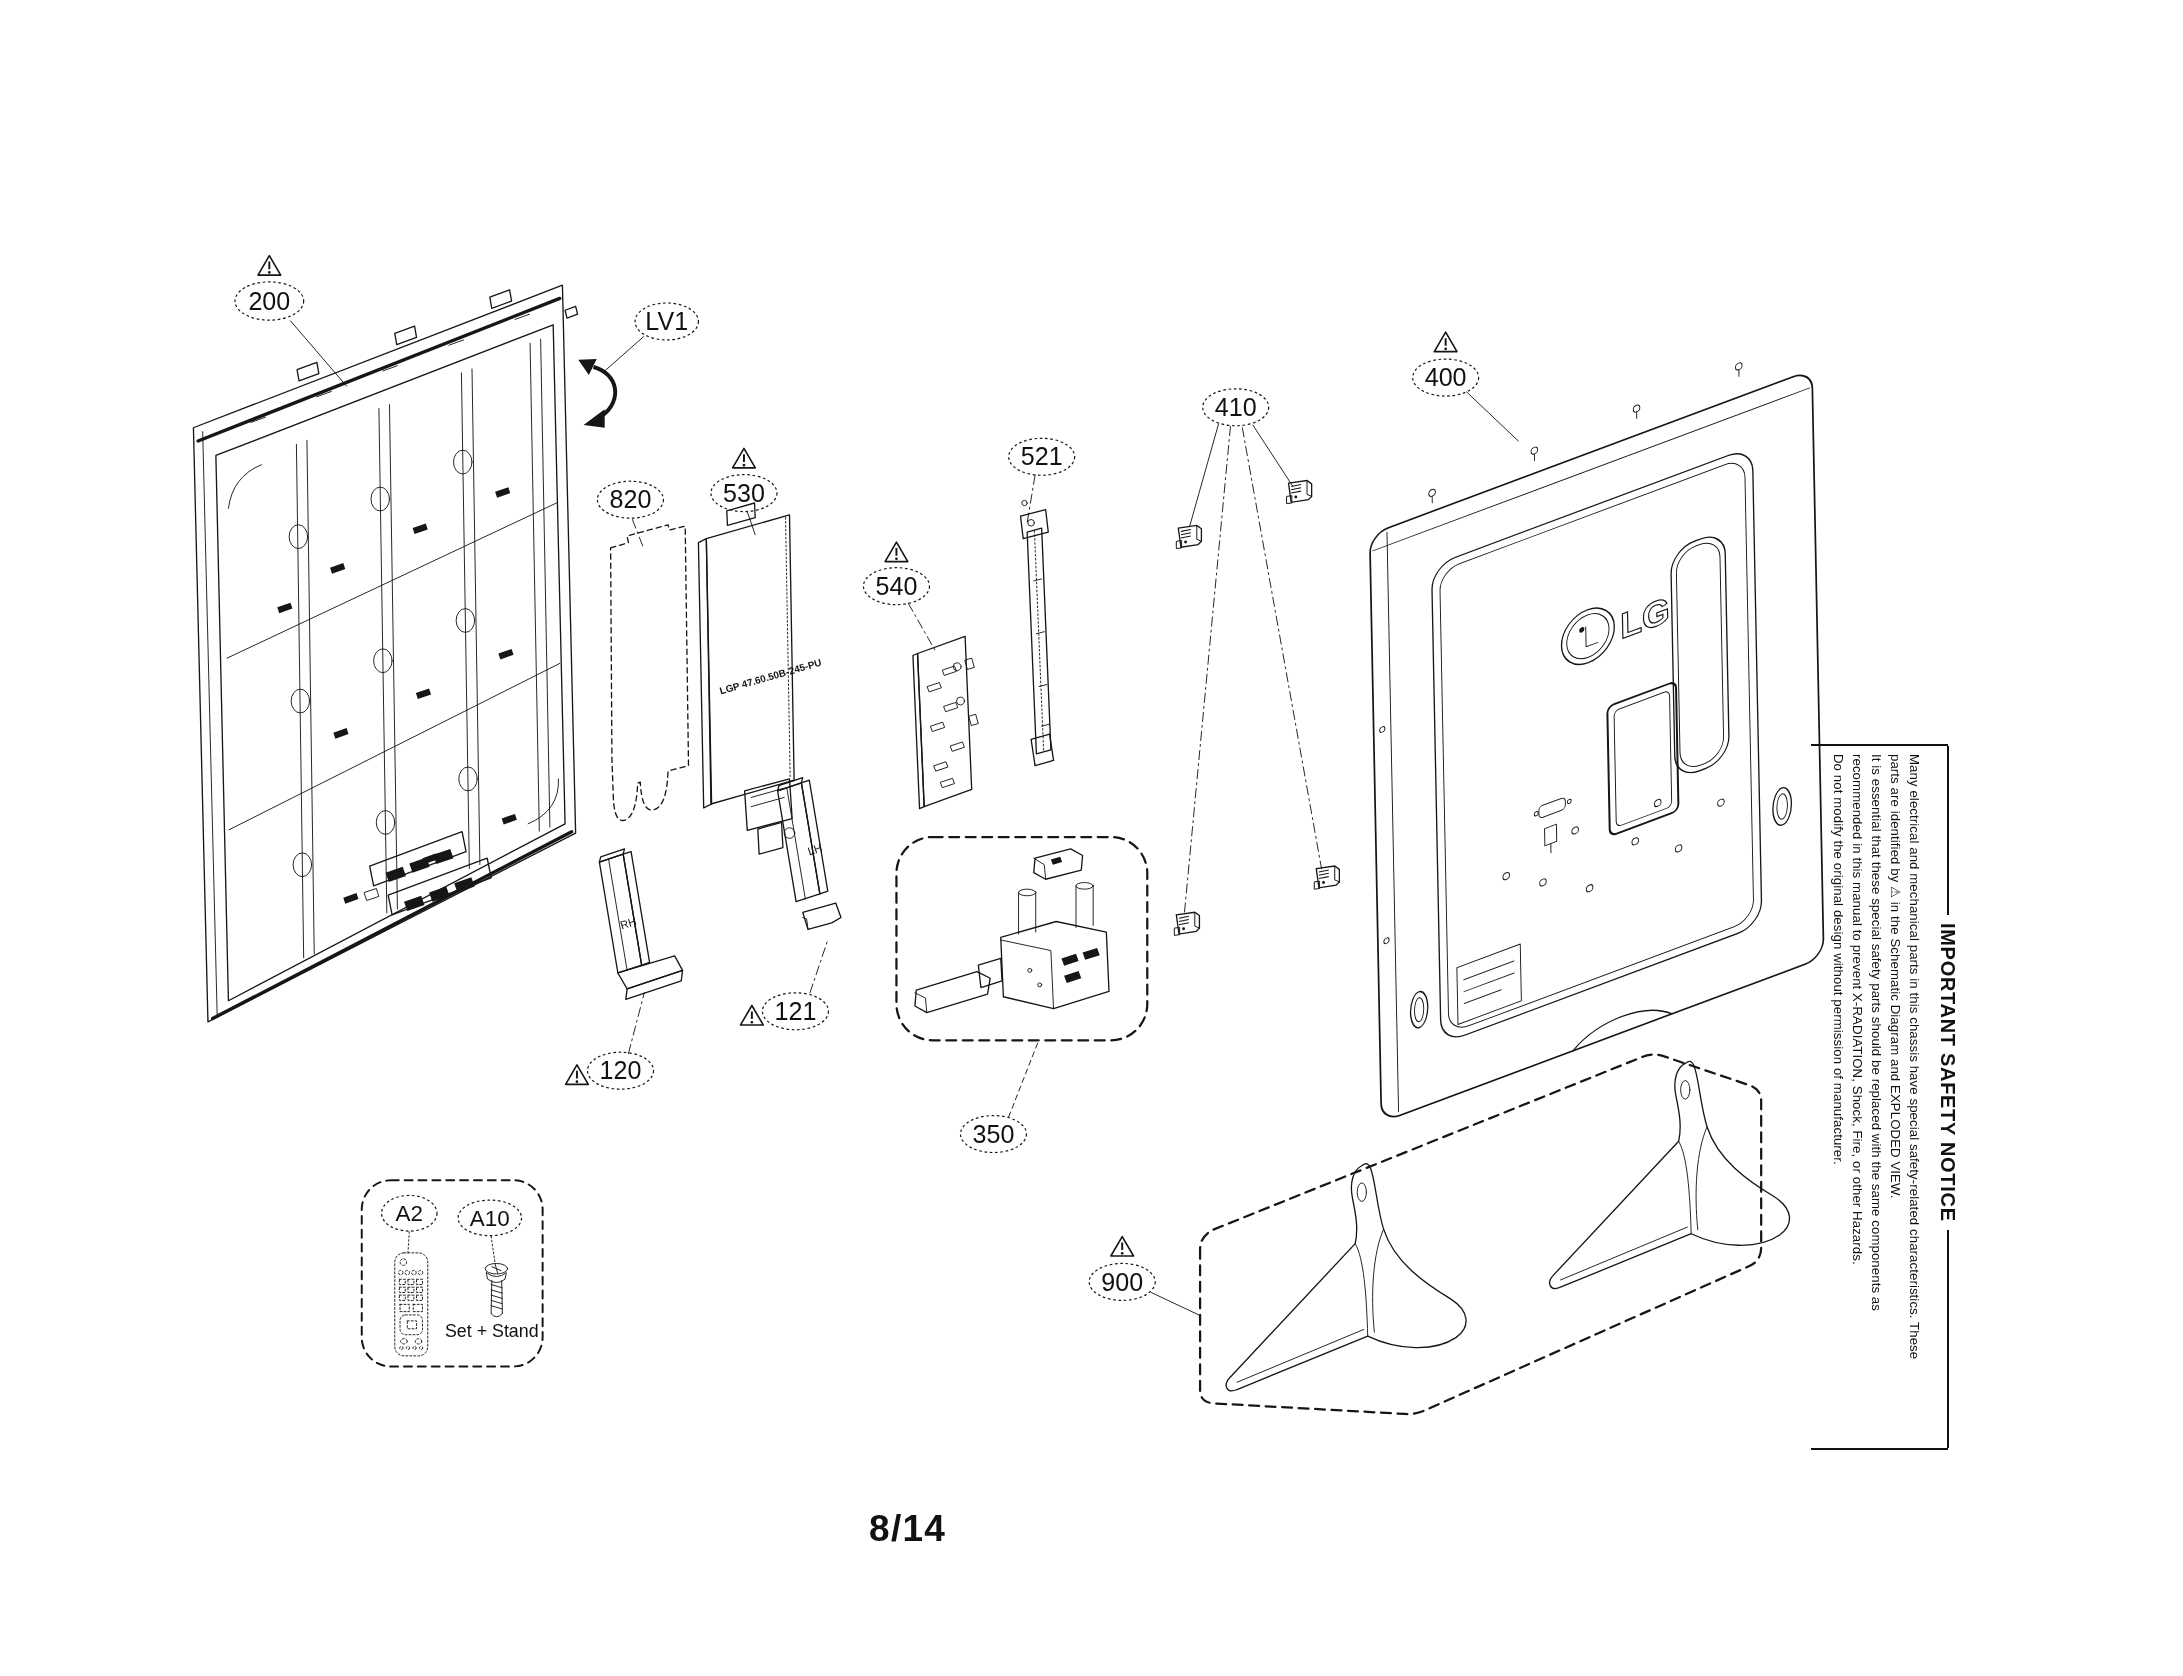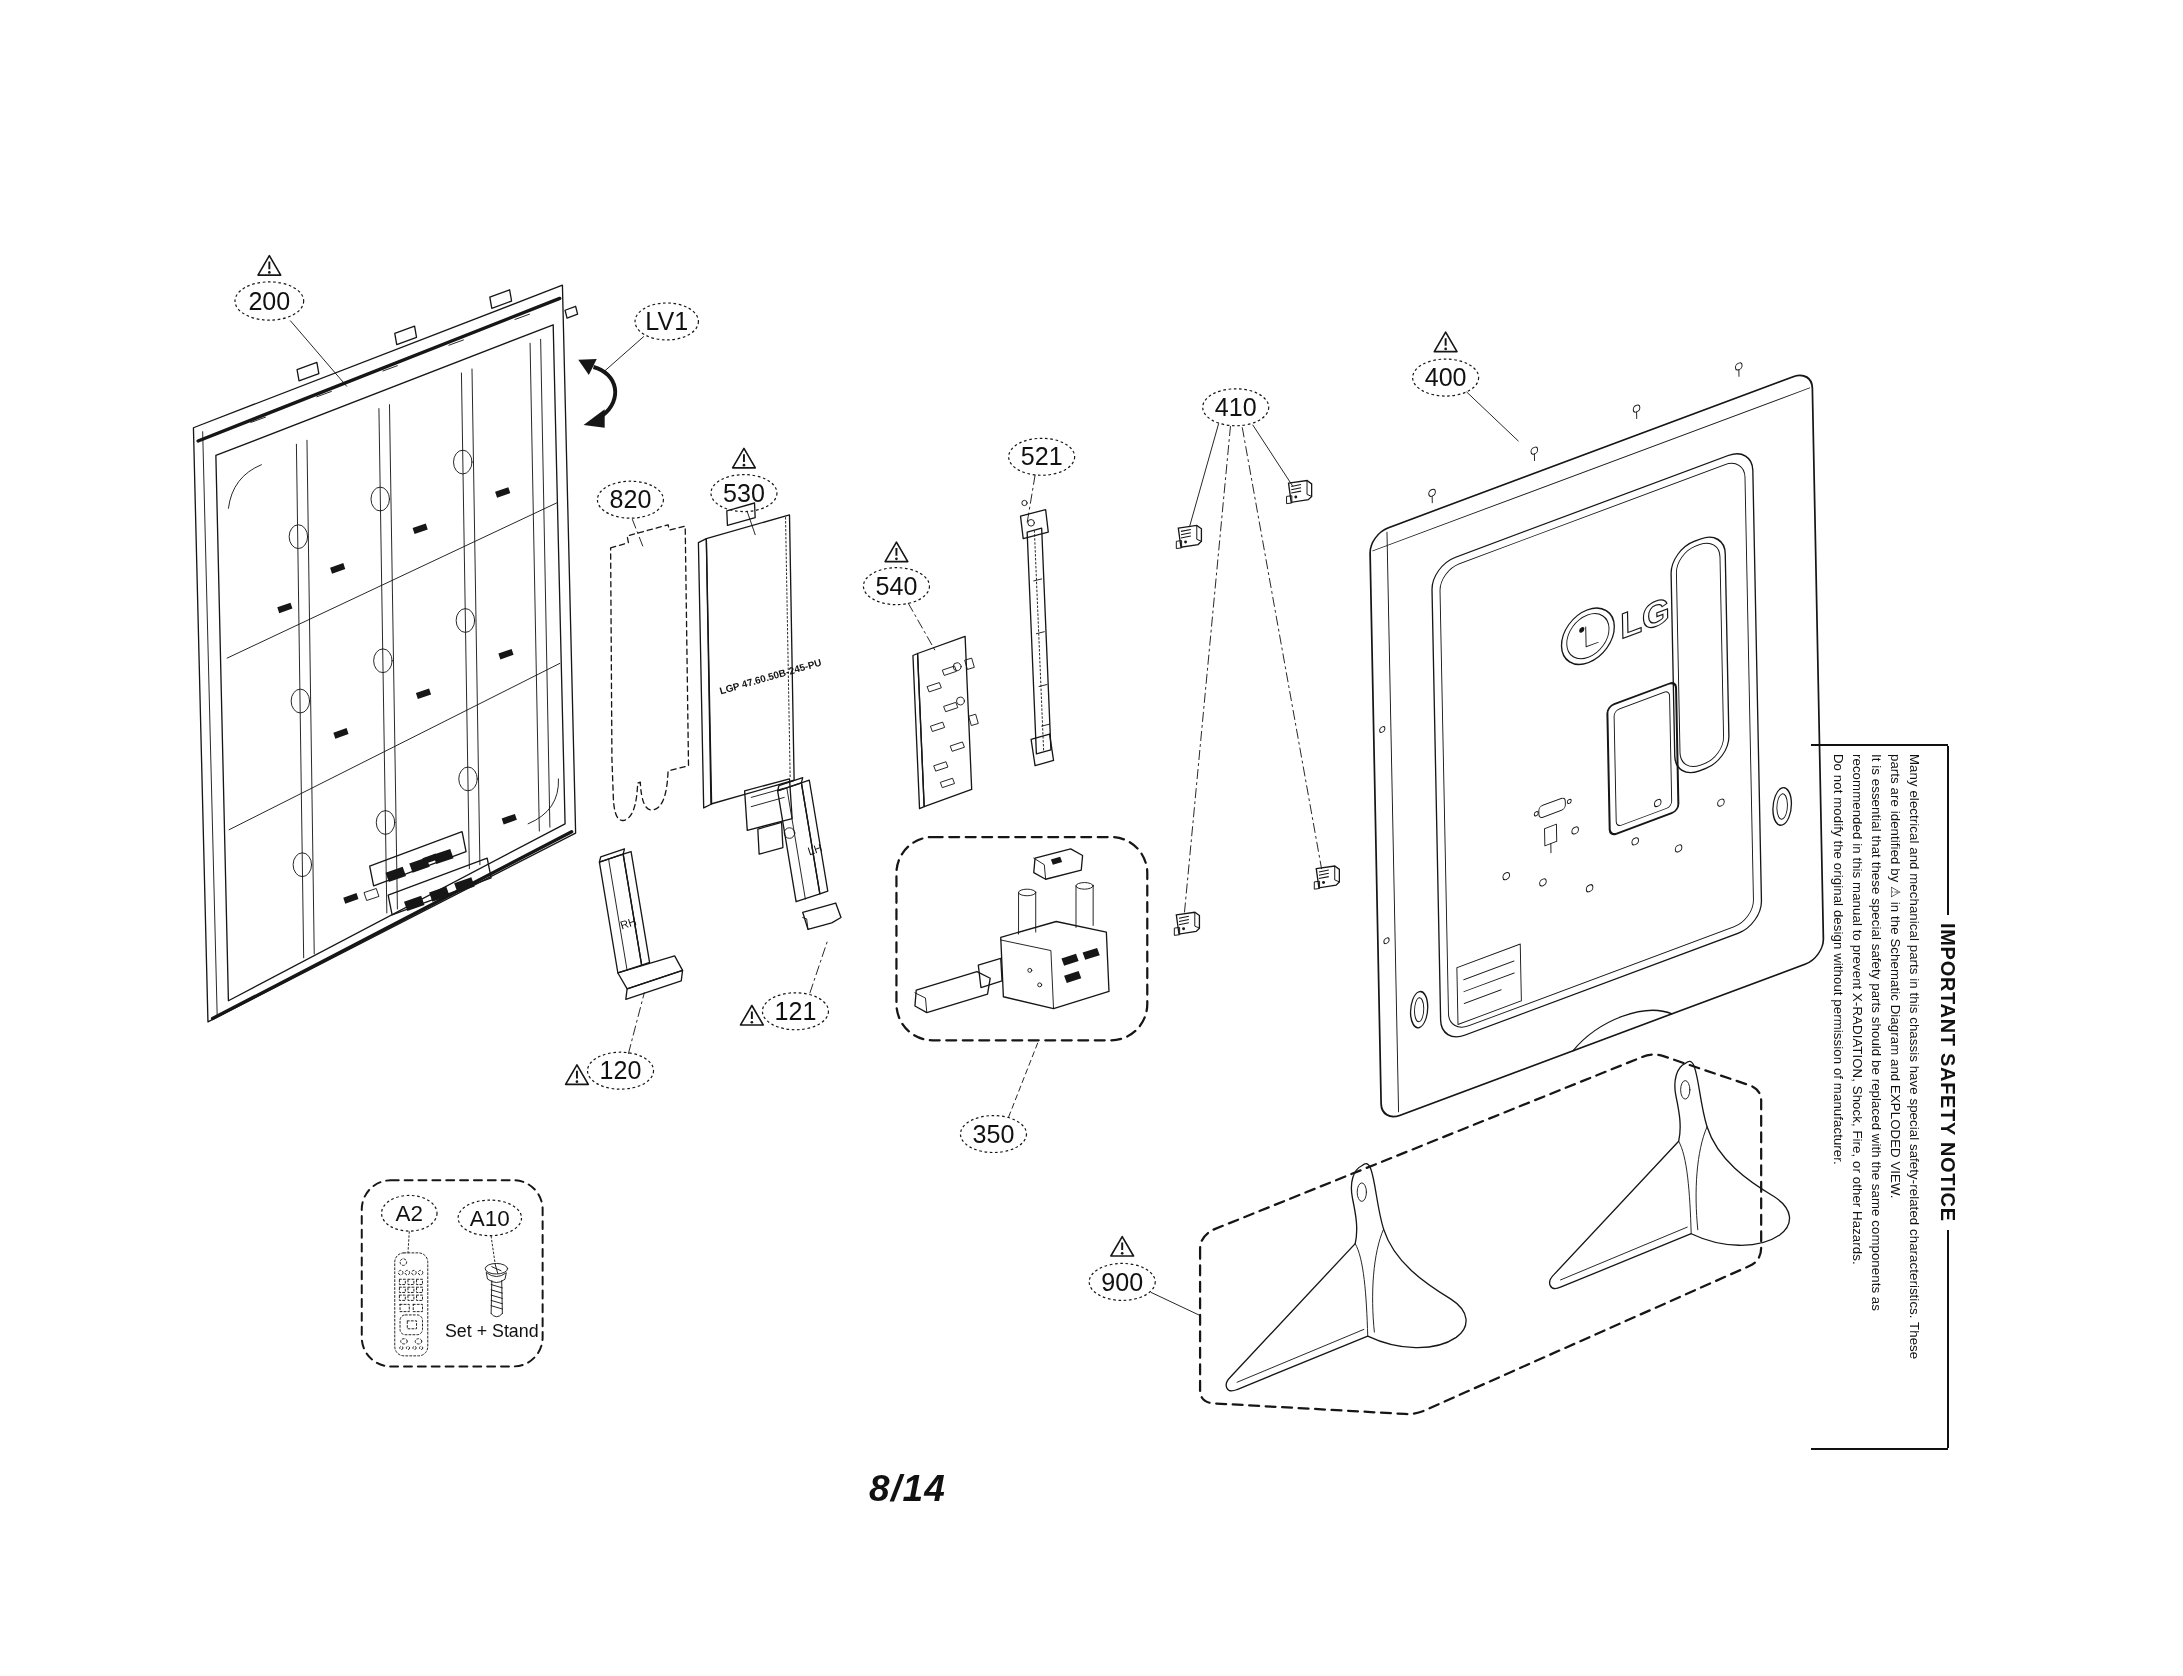--- a/index.html
+++ b/index.html
@@ -27,21 +27,21 @@
                transform:rotate(90deg);transform-origin:0 0;
                border-left:2px solid #111;border-right:2px solid #111;box-sizing:border-box;}
   .notice-header{position:absolute;left:0;right:0;top:-11.2px;display:flex;align-items:center;}
   .notice-header .rule{border-top:2px solid #111;height:0;}
   .notice-header .r1{width:169px;}
   .notice-header .r2{flex:1;}
   .notice-title{font-size:20px;font-weight:700;letter-spacing:0.7px;padding:0 8px;white-space:nowrap;}
   .notice-body{padding:24px 5.3px 0 8px;}
   .notice-body div{font-size:13.2px;line-height:19px;white-space:nowrap;letter-spacing:0.1px;}
 
-  .page-num{position:absolute;left:869px;top:1468px;font-size:37px;font-weight:700;letter-spacing:1.3px;font-style:italic;}
+  .page-num{position:absolute;left:869px;top:1508px;font-size:37px;font-weight:700;letter-spacing:1.3px;}
 </style>
 </head>
 <body>
 
 <div class="canvas">
 
 <svg class="art" width="2183" height="1676" viewBox="0 0 3307 2539" xmlns="http://www.w3.org/2000/svg">
   <defs>
     <symbol id="warn" viewBox="0 0 48 44">
       <path d="M24,4 L45,40 L3,40 Z" fill="none" stroke="#161616" stroke-width="3" stroke-linejoin="round"></path>

